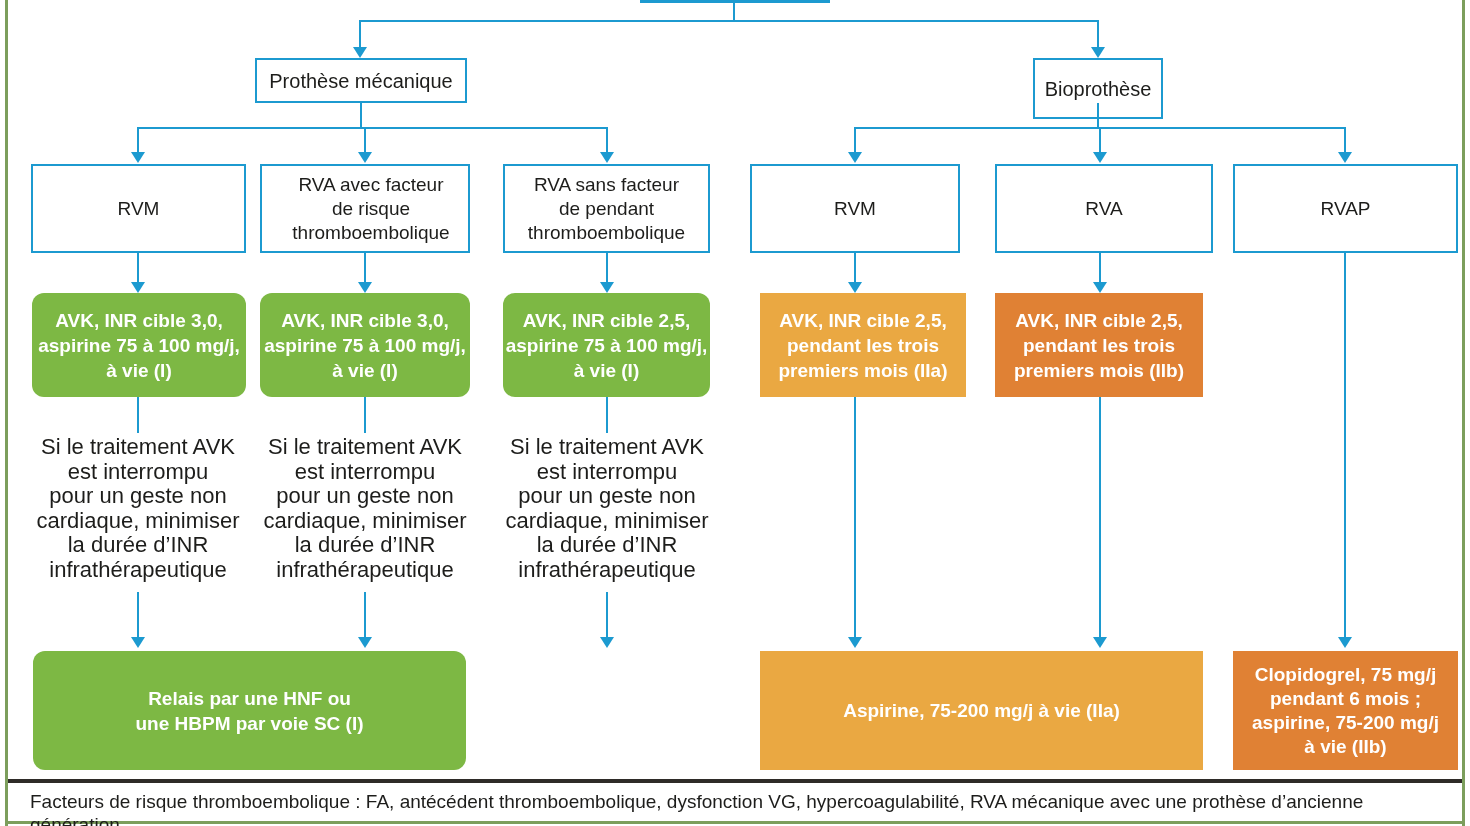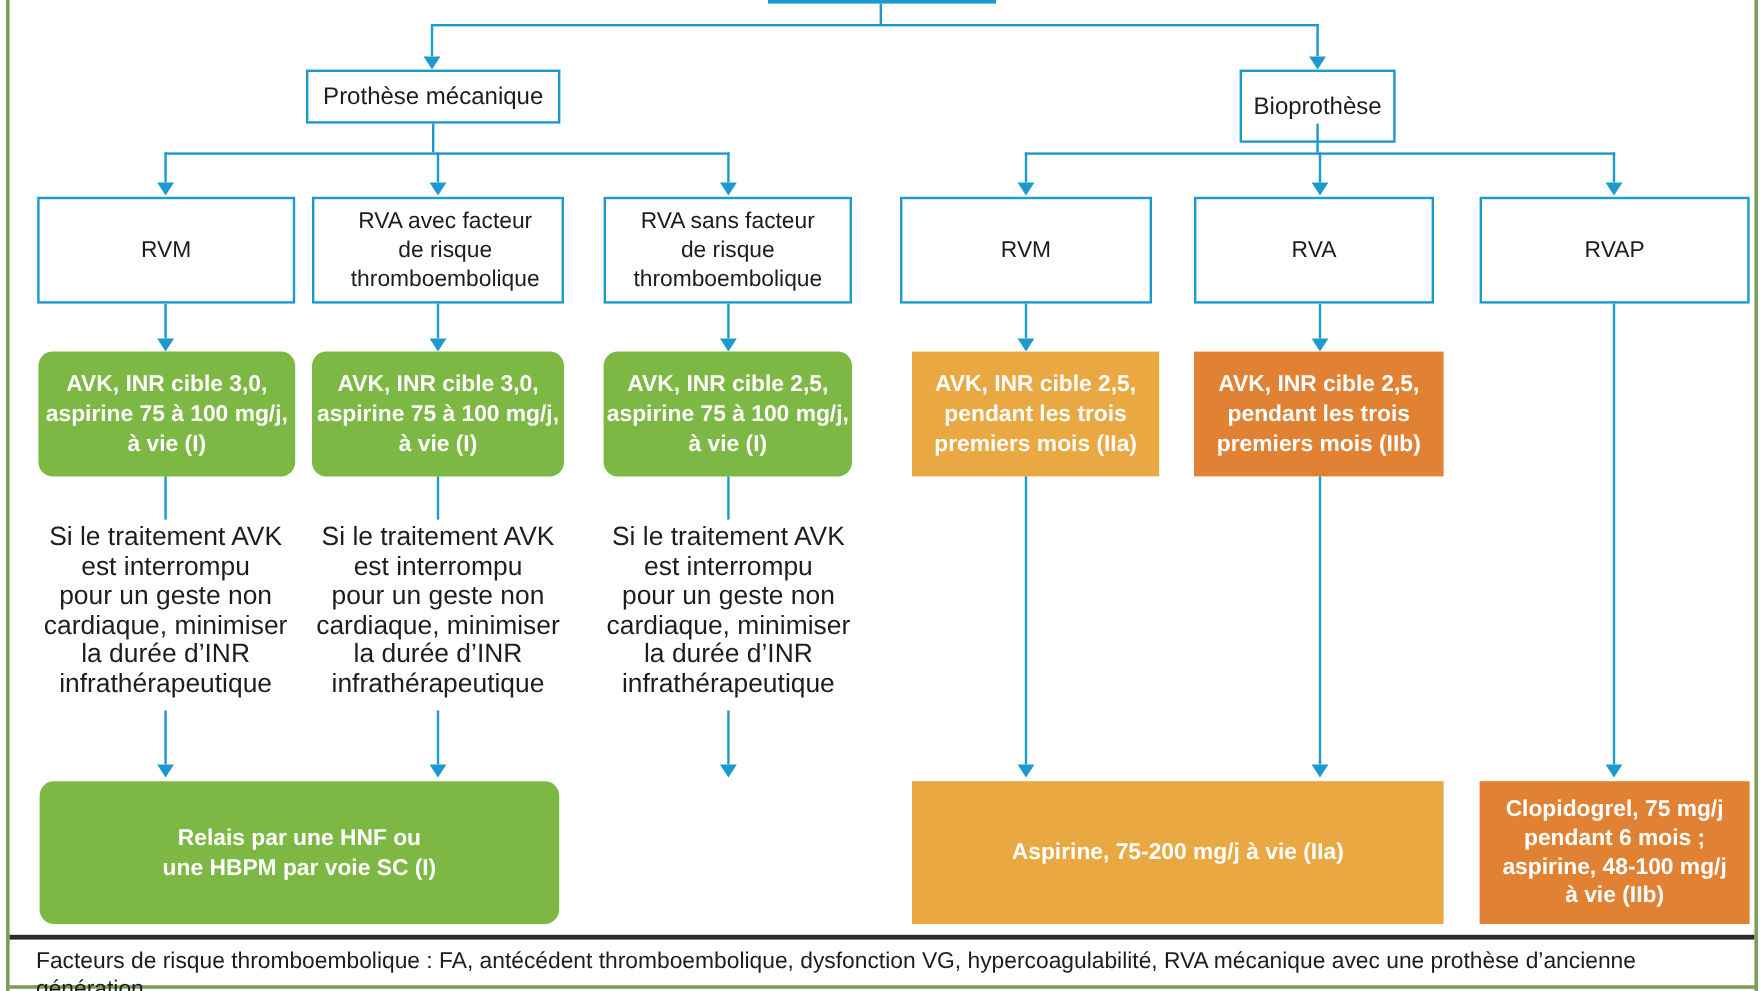--- a/index.html
+++ b/index.html
@@ -88,27 +88,27 @@
   <div class="obox" style="left:31px;top:164px;width:215px;height:89px;">
     <span>RVM</span>
   </div>
   <div class="obox" style="left:260px;top:164px;width:210px;height:89px;padding-left:12px;">
     <span>RVA avec facteur
 de risque
 thromboembolique</span>
   </div>
   <div class="obox" style="left:503px;top:164px;width:207px;height:89px;">
     <span>RVA sans facteur
-de risque
+de pendant
 thromboembolique</span>
   </div>
   <div class="obox" style="left:750px;top:164px;width:210px;height:89px;">
     <span>RVM</span>
   </div>
-  <div class="obox" style="left:995px;top:164px;width:200px;height:89px;align-items:center;">
+  <div class="obox" style="left:995px;top:164px;width:218px;height:89px;align-items:center;">
     <span>RVA</span>
   </div>
   <div class="obox" style="left:1233px;top:164px;width:225px;height:89px;">
     <span>RVAP</span>
   </div>
 
   <div class="vline" style="left:137px;top:253px;height:29px;"></div>
   <div class="ahead" style="left:131px;top:282px;"></div>
   <div class="vline" style="left:364px;top:253px;height:29px;"></div>
   <div class="ahead" style="left:358px;top:282px;"></div>
@@ -186,20 +186,20 @@
   <div class="cbox green" style="left:33px;top:651px;width:433px;height:119px;">
     <span>Relais par une HNF ou
 une HBPM par voie SC (I)</span>
   </div>
   <div class="cbox amber" style="left:760px;top:651px;width:443px;height:119px;">
     <span>Aspirine, 75-200 mg/j à vie (IIa)</span>
   </div>
   <div class="cbox orange" style="left:1233px;top:651px;width:225px;height:119px;line-height:24px;">
     <span>Clopidogrel, 75 mg/j
 pendant 6 mois ;
-aspirine, 48-100 mg/j
+aspirine, 75-200 mg/j
 à vie (IIb)</span>
   </div>
 
   <div class="rule" style="left:8px;top:779px;width:1454px;height:4px;"></div>
   <div class="footnote" style="left:30px;top:790px;width:1425px;">Facteurs de risque thromboembolique : FA, antécédent thromboembolique, dysfonction VG, hypercoagulabilité, RVA mécanique avec une prothèse d’ancienne génération.</div>
 
 </div>
 
 </body></html>

